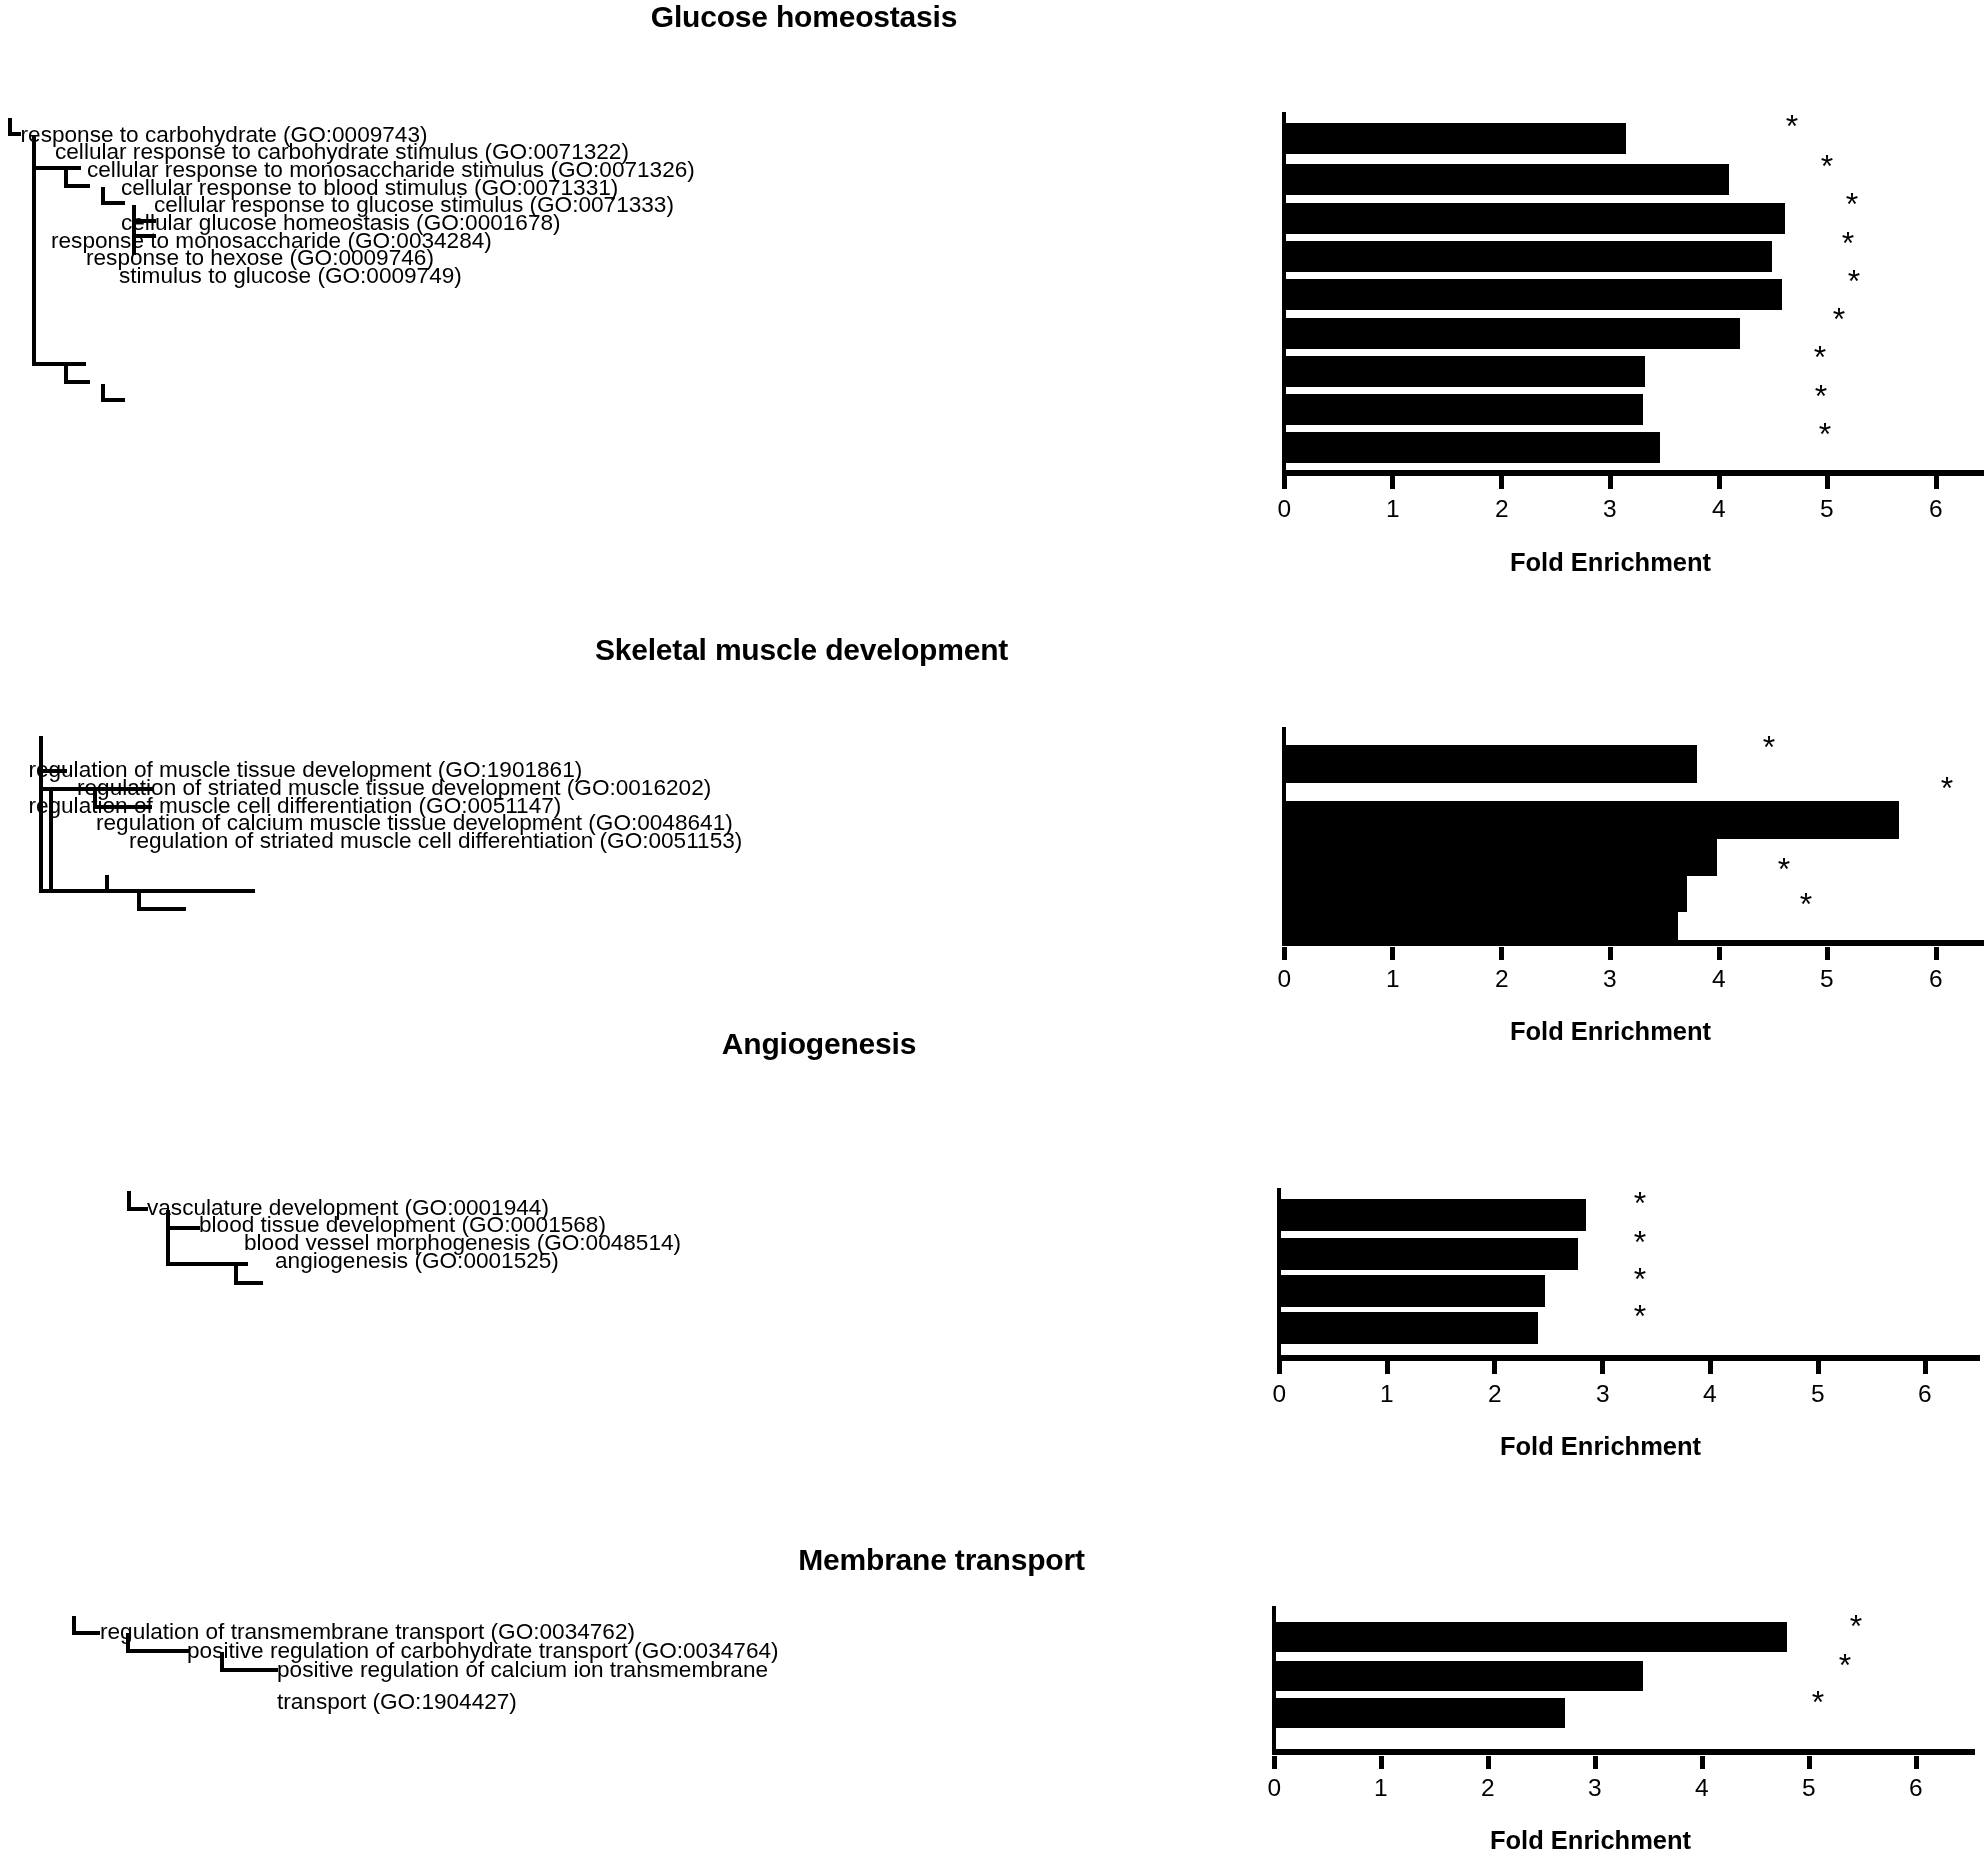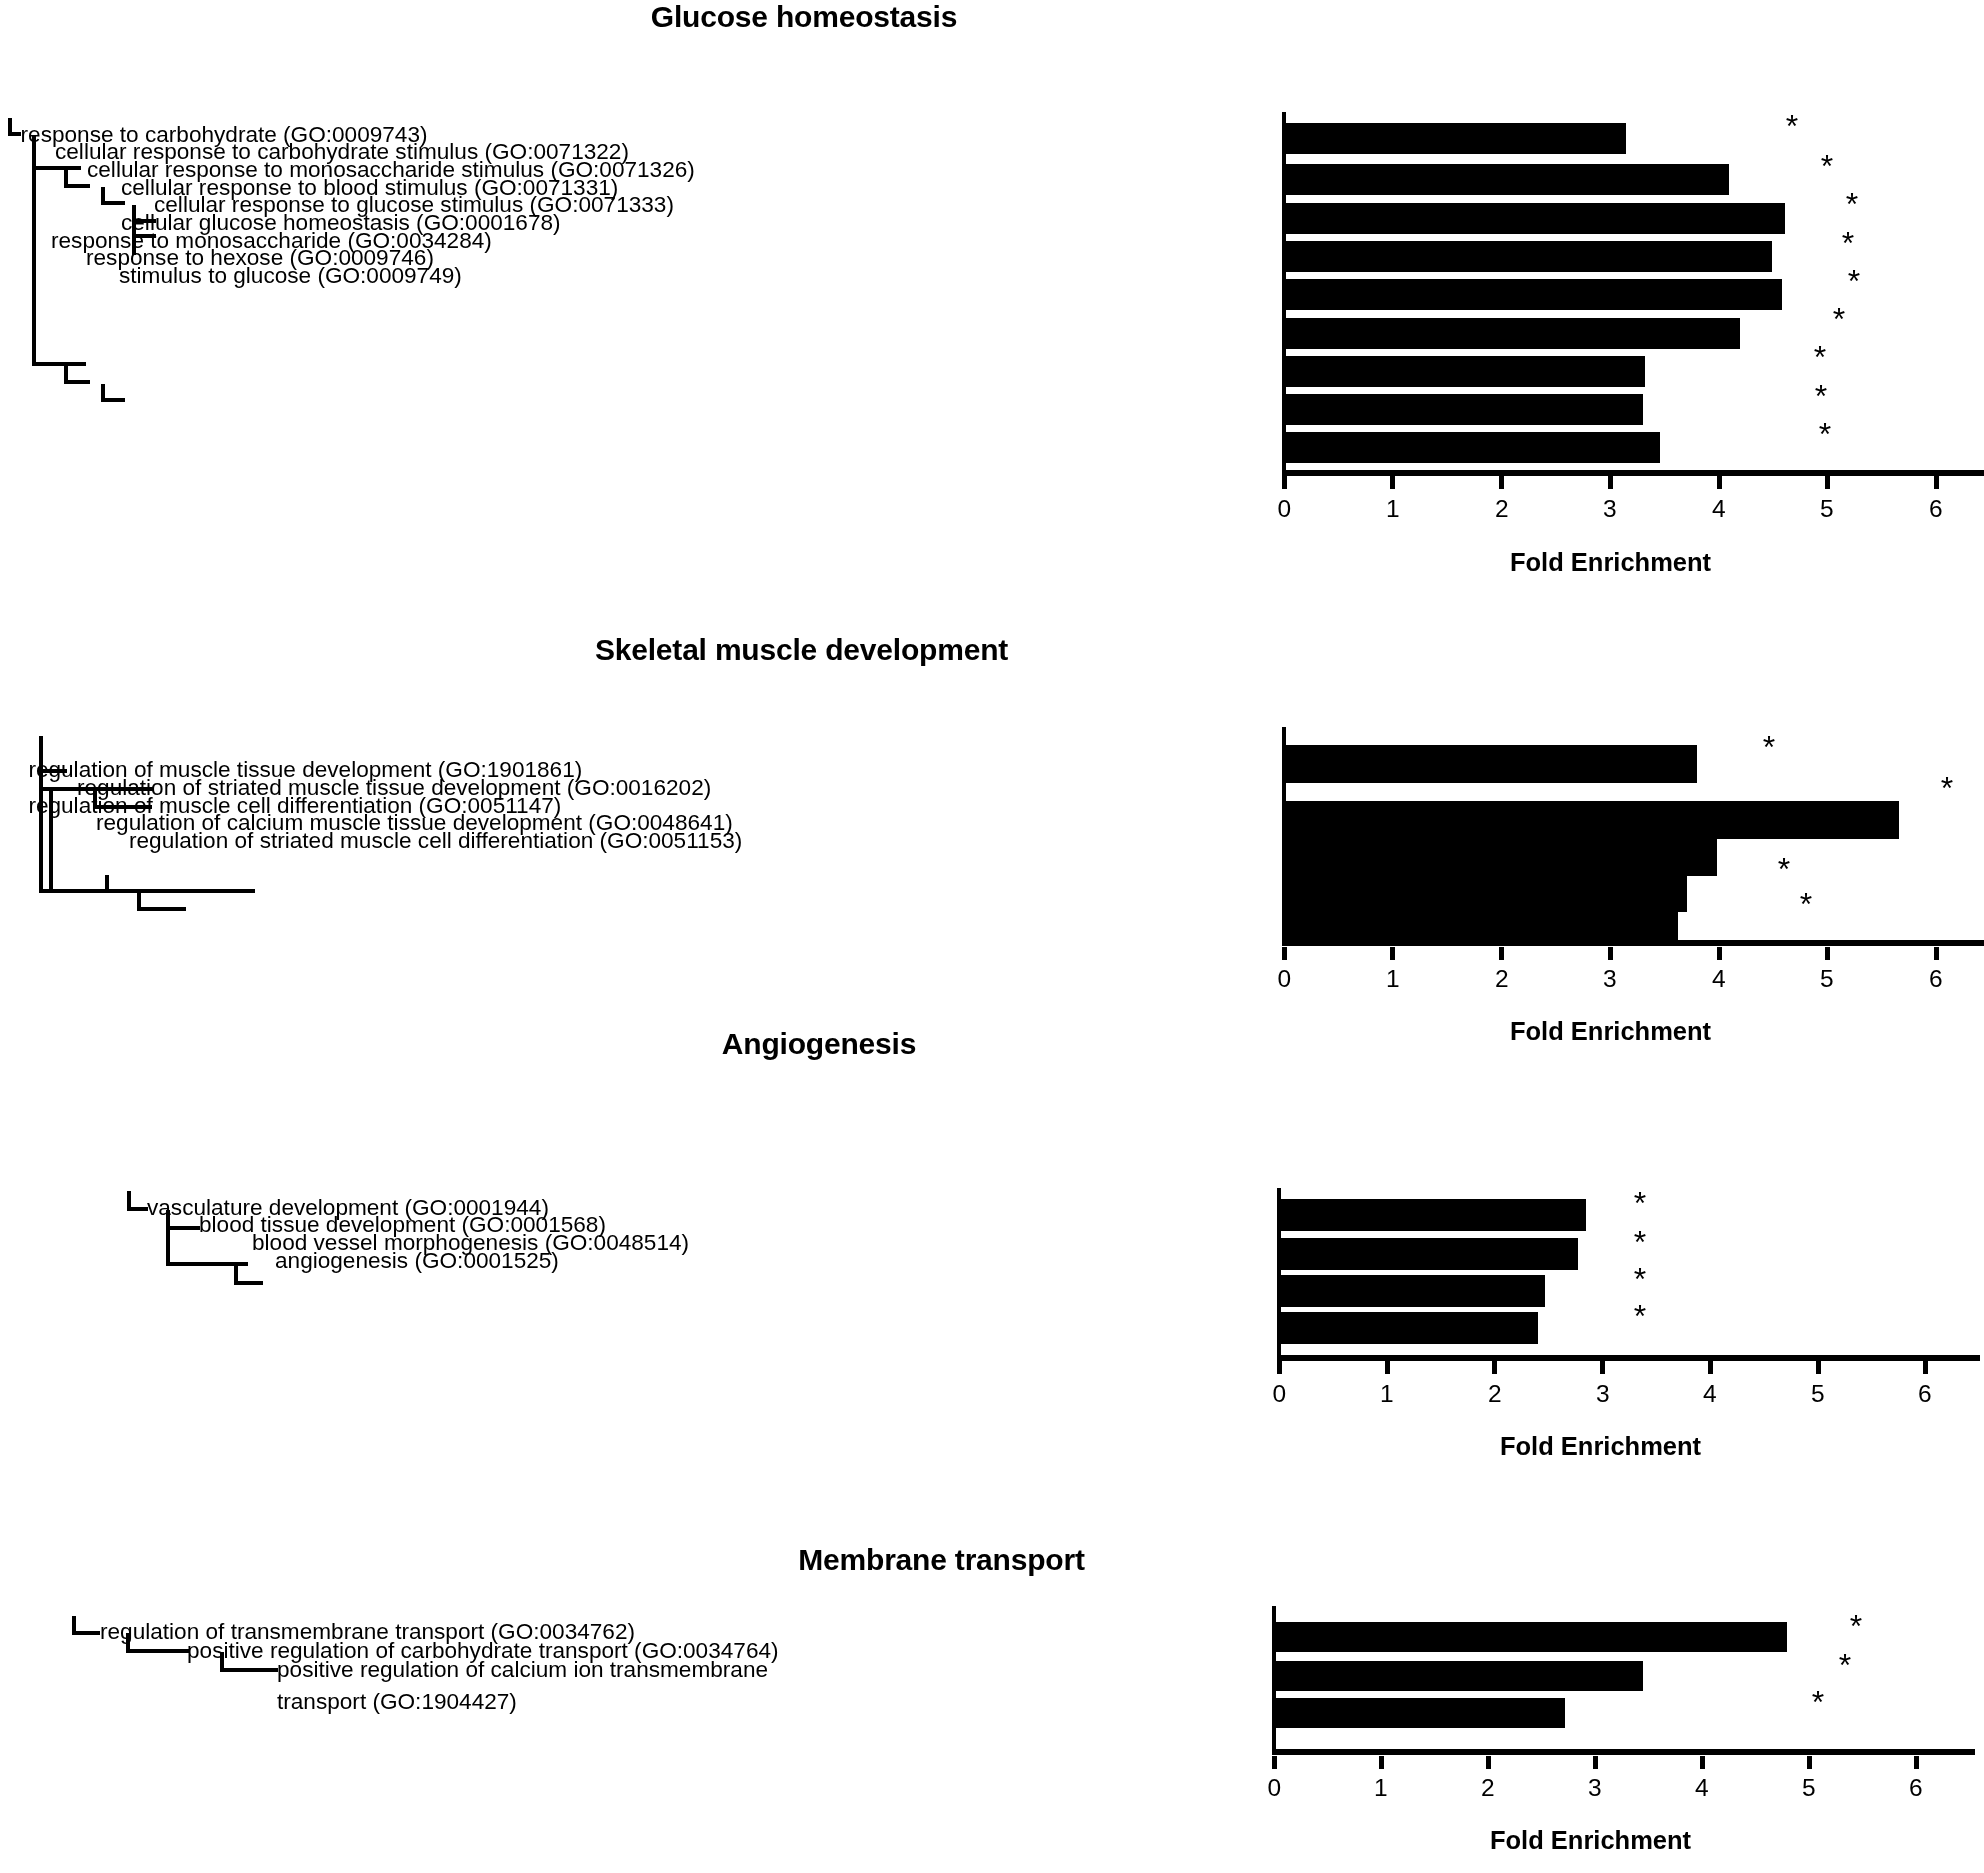--- a/index.html
+++ b/index.html
@@ -242,21 +242,21 @@
 
   <div class="tree">
     <div class="elbow" style="left:127px; top:1191px; width:20.6px; height:19.6px;"></div>
     <div class="elbow" style="left:166px; top:1210px; width:34px; height:19.6px;"></div>
     <div class="vline" style="left:166px; top:1210px; height:55px;"></div>
     <div class="elbow" style="left:166px; top:1248px; width:82px; height:17.7px; border-left:none;"></div>
     <div class="elbow" style="left:234px; top:1265px; width:29px; height:19.6px;"></div>
 
     <div class="tree-row" style="left:147px; top:1197px;">vasculature development (GO:0001944)</div>
     <div class="tree-row" style="left:199px; top:1214px;">blood tissue development (GO:0001568)</div>
-    <div class="tree-row" style="left:252px; top:1232px;">blood vessel morphogenesis (GO:0048514)</div>
+    <div class="tree-row" style="left:244px; top:1232px;">blood vessel morphogenesis (GO:0048514)</div>
     <div class="tree-row" style="left:275px; top:1250px;">angiogenesis (GO:0001525)</div>
   </div>
 
   <div class="chart" style="left:1277px; top:1188px; width:703px; height:177px;">
     <div class="axis-v" style="height:167px;"></div>
     <div class="axis-h" style="top:167px; width:703px;"></div>
 
     <div class="bar" style="top:10.8px;  height:32px; width:306px;"></div>
     <div class="bar" style="top:50px; height:32px; width:298px;"></div>
     <div class="bar" style="top:87px; height:32px; width:265px;"></div>

